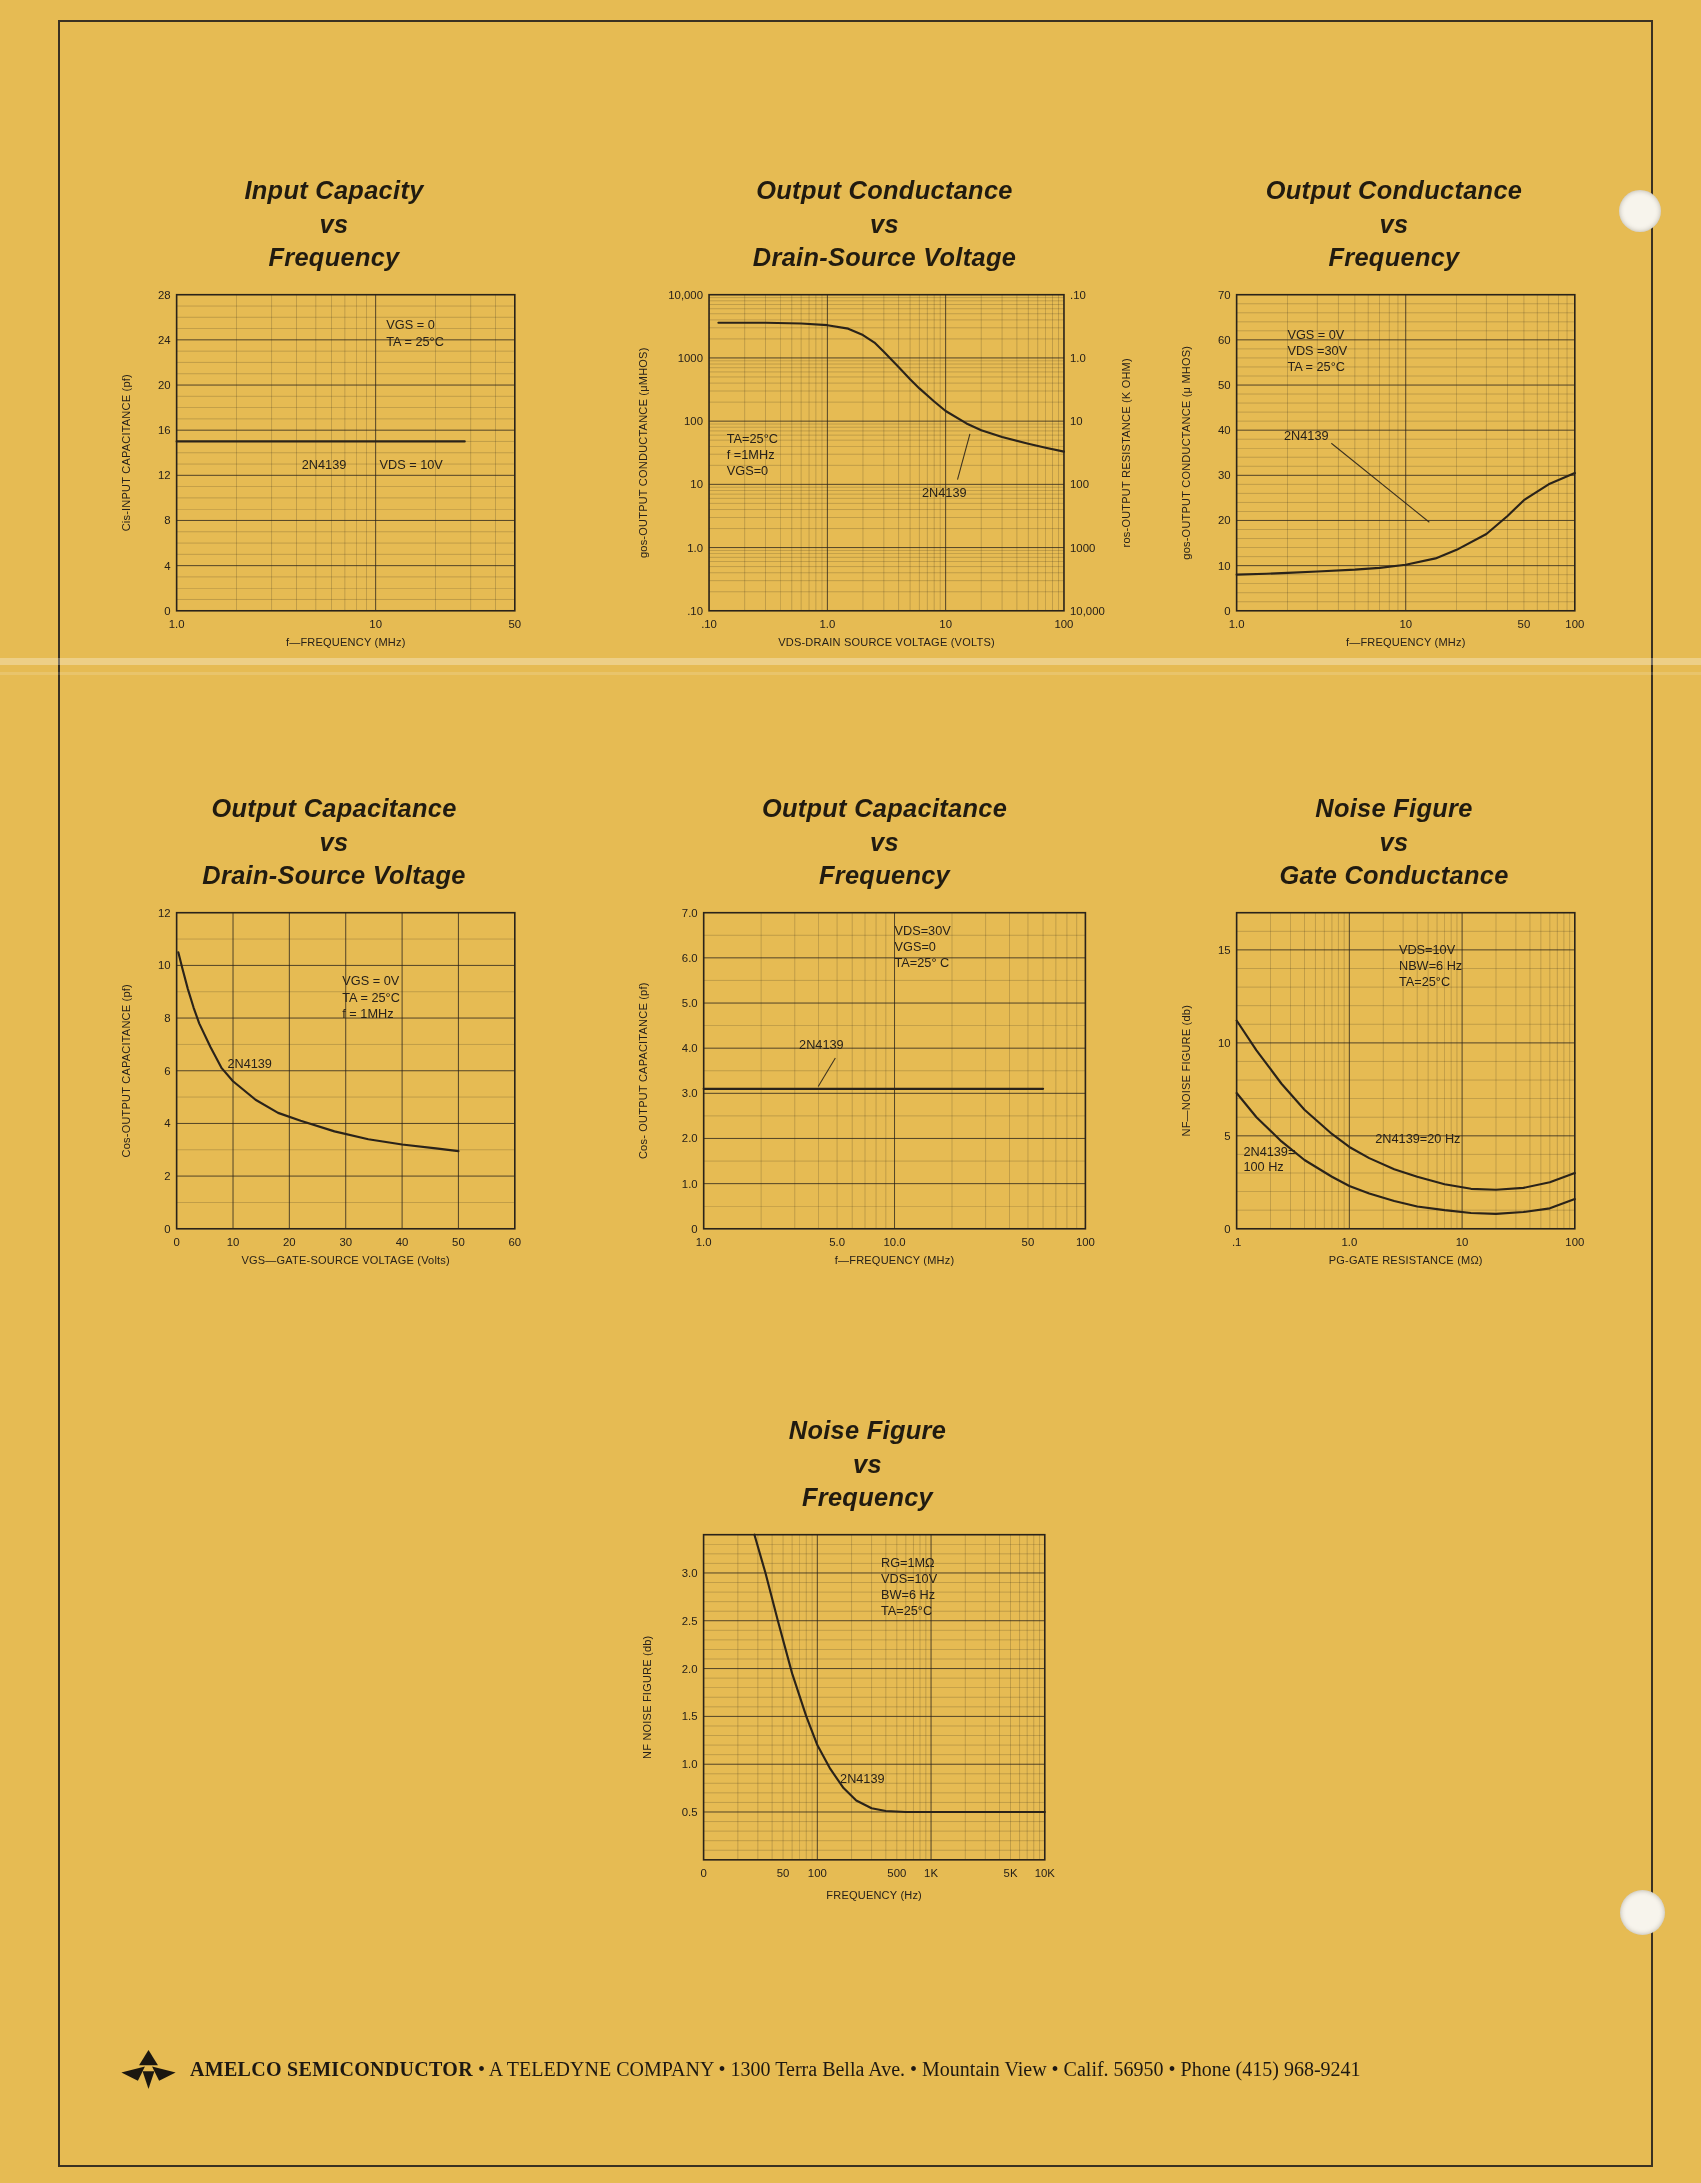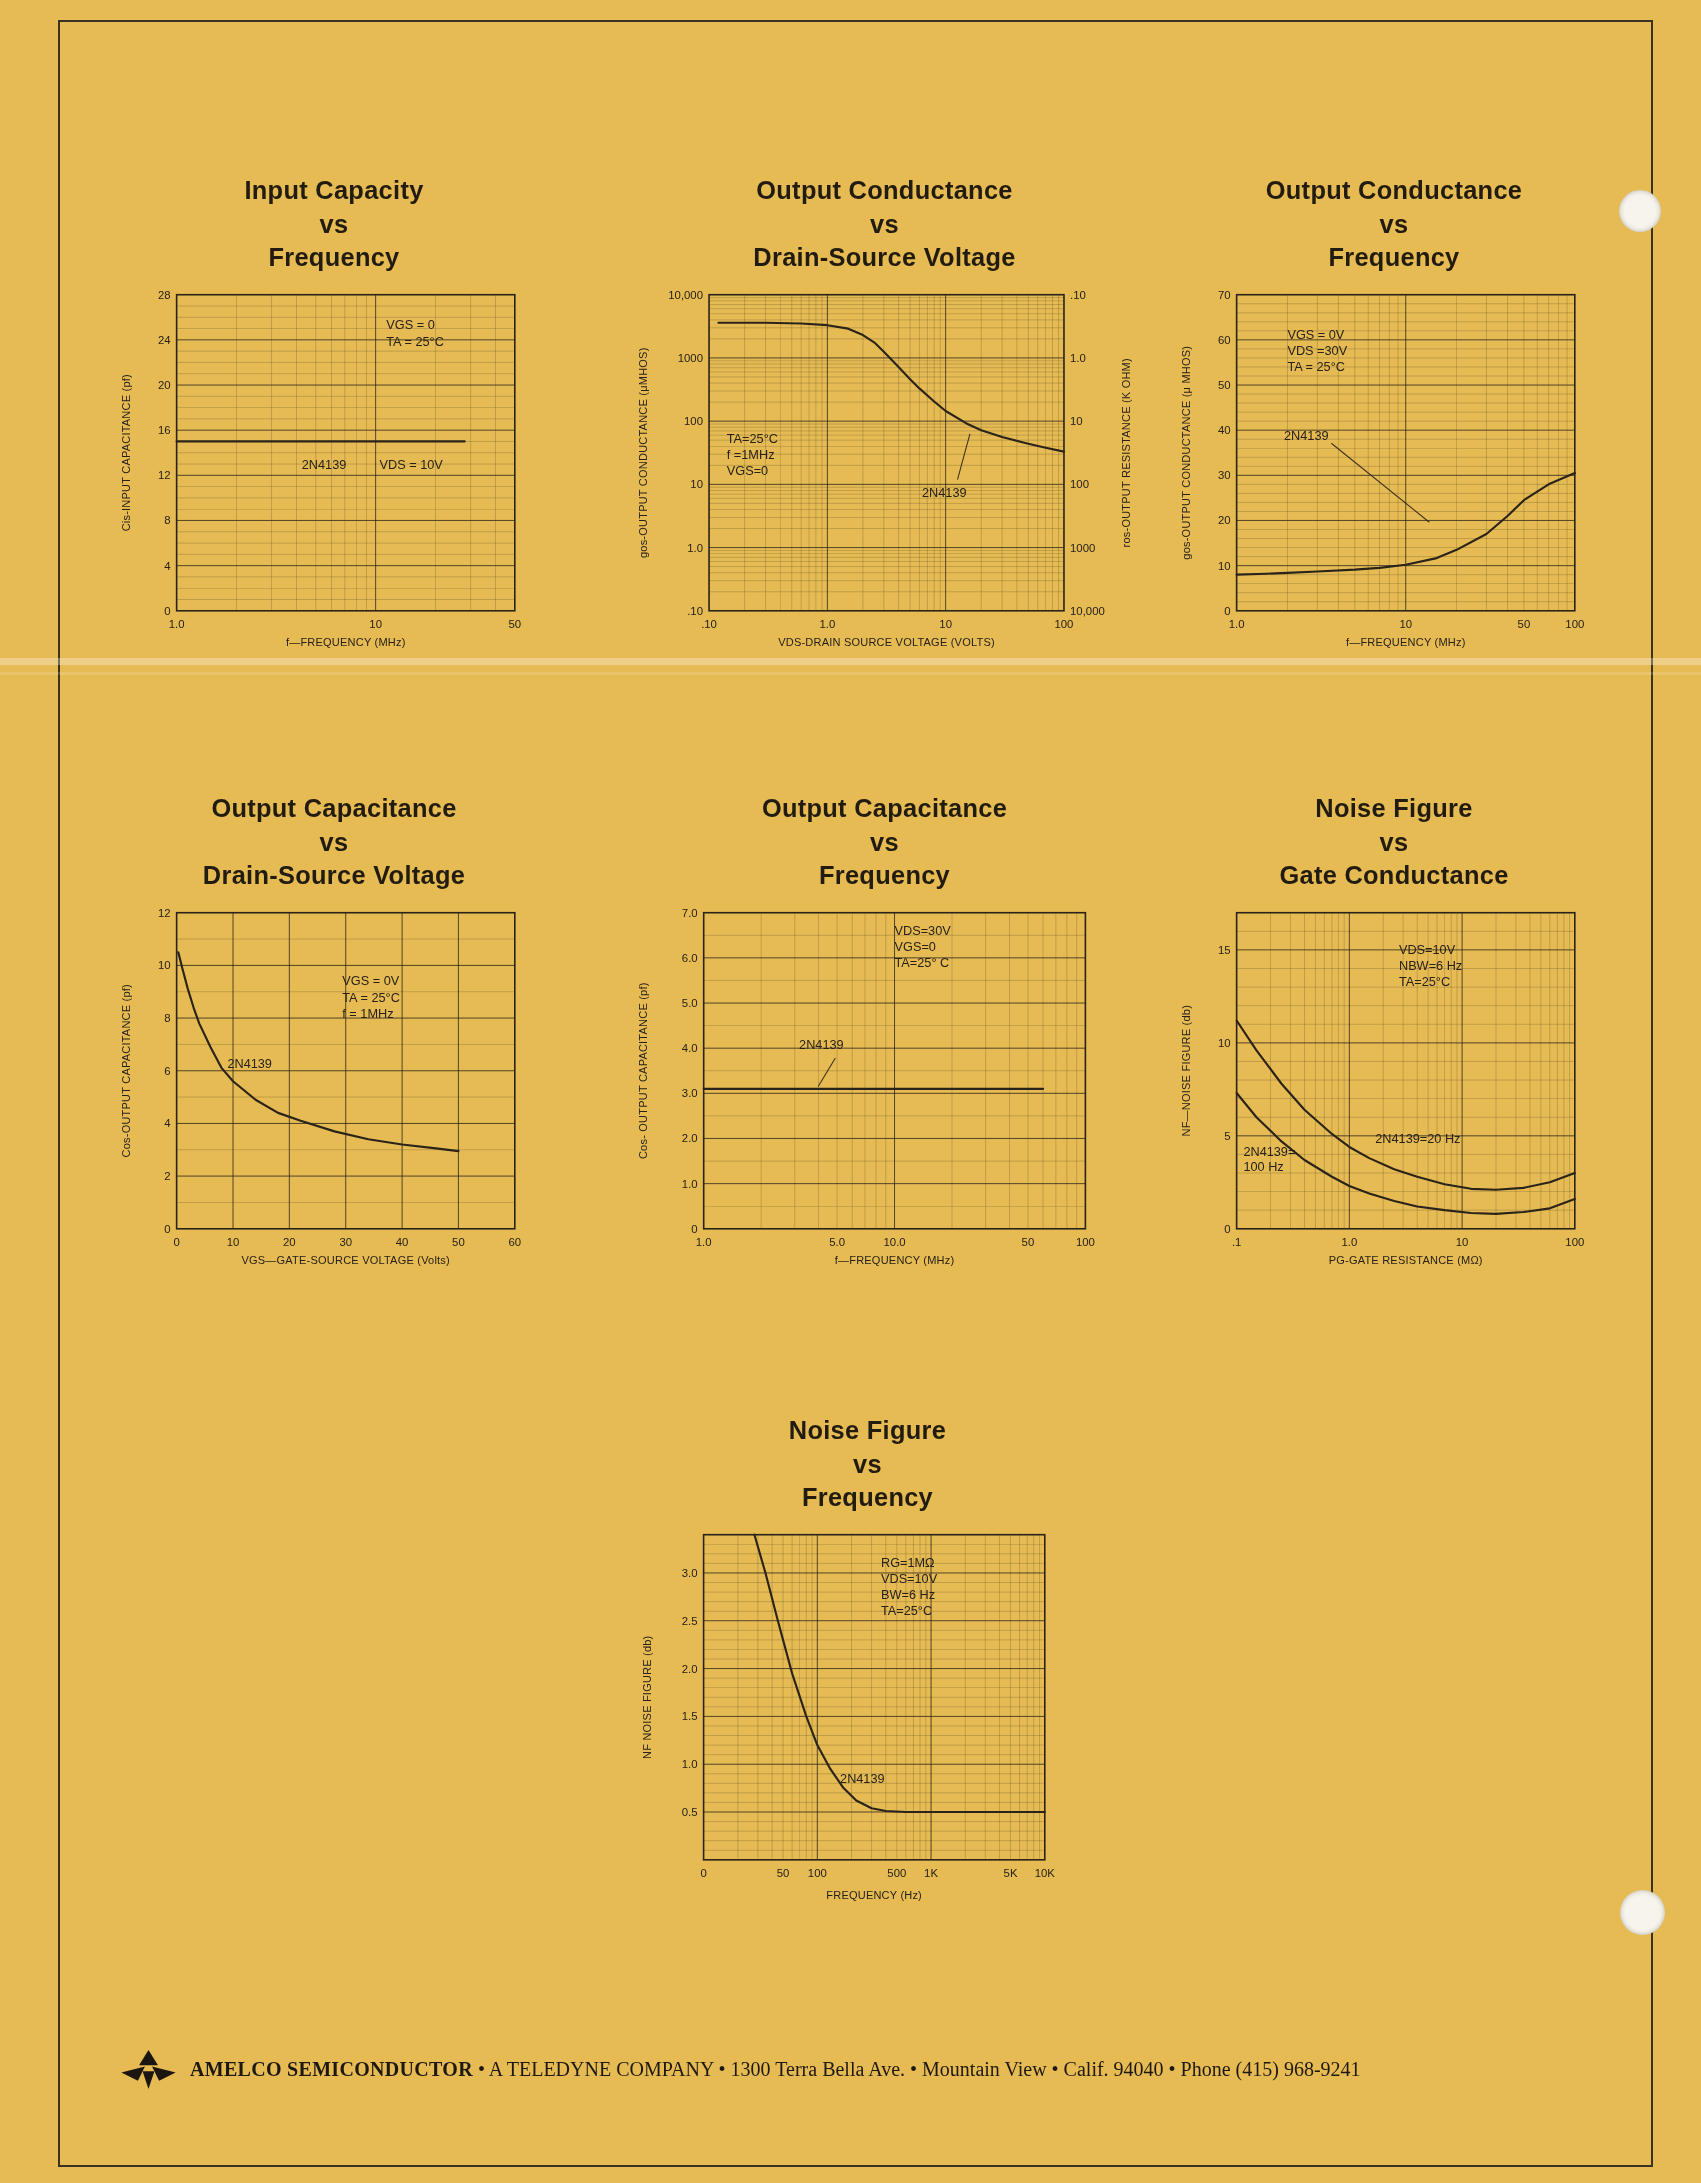--- a/index.html
+++ b/index.html
@@ -3,21 +3,21 @@
 <meta charset="utf-8">
 <style>
   html,body{margin:0;padding:0;background:#a9a092;}
   .page{position:relative;width:1701px;height:2183px;background:#e6bb53;overflow:hidden;
         font-family:"Liberation Sans",sans-serif;color:#27211a;}
   .frame{position:absolute;left:58px;top:20px;width:1591px;height:2143px;
          border:2px solid #3a3122;z-index:1;}
   .band{position:absolute;left:0;width:1701px;background:#ffffff;z-index:2;}
   .chart{position:absolute;z-index:3;}
   .chart .title{font-weight:bold;font-size:25.4px;line-height:1.32;text-align:center;
-                color:#211b10;letter-spacing:0.3px;margin:0 0 9.4px 0;}
+                color:#211b10;letter-spacing:0.3px;margin:0 0 9.4px 0;font-style:italic;}
   .plot{margin-top:1.3px;}
   svg text{fill:#27211a;}
   .tk{font-family:"Liberation Sans",sans-serif;font-size:17px;}
   .ax{font-family:"Liberation Sans",sans-serif;font-size:16.5px;letter-spacing:.3px;}
   .an{font-family:"Liberation Sans",sans-serif;font-size:19px;}
   #c0{left:113px;top:174px;width:442px}
   #c1{left:630px;top:174px;width:509px}
   #c2{left:1173px;top:174px;width:442px}
   #c3{left:113px;top:792px;width:442px}
   #c4{left:630px;top:792px;width:509px}
@@ -576,17 +576,17 @@
     <svg class="logo" viewBox="0 0 100 70">
       <g fill="#1b1710">
         <polygon points="50,2 66,28 34,28"></polygon>
         <polygon points="4,40 44,30 32,54"></polygon>
         <polygon points="96,40 56,30 68,54"></polygon>
         <polygon points="50,68 40,38 60,38"></polygon>
       </g>
     </svg>
     <div>
       <span class="brand">AMELCO SEMICONDUCTOR</span>
-      <span>• A TELEDYNE COMPANY • 1300 Terra Bella Ave. • Mountain View • Calif. 94040 • Phone (415) 968-9241</span>
+      <span>• A TELEDYNE COMPANY • 1300 Terra Bella Ave. • Mountain View • Calif. 56950 • Phone (415) 968-9241</span>
     </div>
   </footer>
 </div>
 
 
 </body></html>

